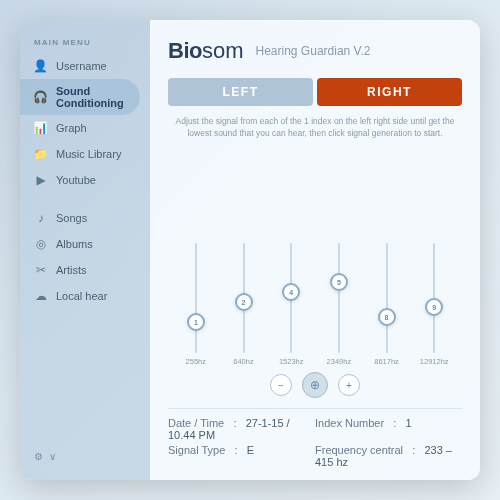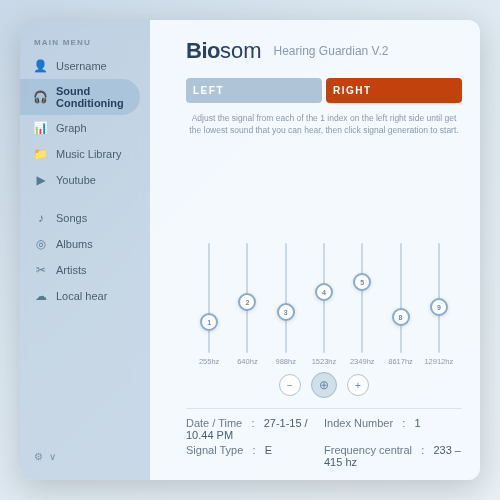--- a/index.html
+++ b/index.html
@@ -86,21 +86,21 @@
       color: #7a90a8;
       cursor: pointer;
     }
 
     
     .main-content {
       flex: 1;
       background: rgba(245, 250, 255, 0.92);
       display: flex;
       flex-direction: column;
-      padding: 18px 18px 12px 36px;
+      padding: 18px 18px 12px 18px;
       overflow: hidden;
     }
 
     .app-header {
       display: flex;
       align-items: center;
       gap: 8px;
       margin-bottom: 14px;
     }
 
@@ -127,22 +127,22 @@
     
     .ear-tabs {
       display: flex;
       gap: 4px;
       margin-bottom: 10px;
     }
 
     .ear-tab {
       flex: 1;
       padding: 7px;
-      text-align: left;
-      font-size: 10px;
+      text-align: center;
+      font-size: 12px;
       font-weight: 700;
       letter-spacing: 1.5px;
       border-radius: 4px;
       cursor: pointer;
     }
 
     .ear-tab.inactive {
       background: #b0c4d8;
       color: white;
     }
@@ -358,28 +358,20 @@
           <div class="slider-track-wrap" style="height: 110px;">
             <div class="slider-track" style="height: 110px; width: 2px;">
               <div class="slider-thumb" style="top: 50px;">2</div>
             </div>
           </div>
           <div class="slider-freq">640hz</div>
         </div>
         <div class="slider-col">
           <div class="slider-track-wrap" style="height: 110px;">
             <div class="slider-track" style="height: 110px; width: 2px;">
-              <div class="slider-thumb" style="top: 60px;">3</div>
-            </div>
-          </div>
-          <div class="slider-freq">988hz</div>
-        </div>
-        <div class="slider-col">
-          <div class="slider-track-wrap" style="height: 110px;">
-            <div class="slider-track" style="height: 110px; width: 2px;">
               <div class="slider-thumb" style="top: 40px;">4</div>
             </div>
           </div>
           <div class="slider-freq">1523hz</div>
         </div>
         <div class="slider-col">
           <div class="slider-track-wrap" style="height: 110px;">
             <div class="slider-track" style="height: 110px; width: 2px;">
               <div class="slider-thumb" style="top: 30px;">5</div>
             </div>

